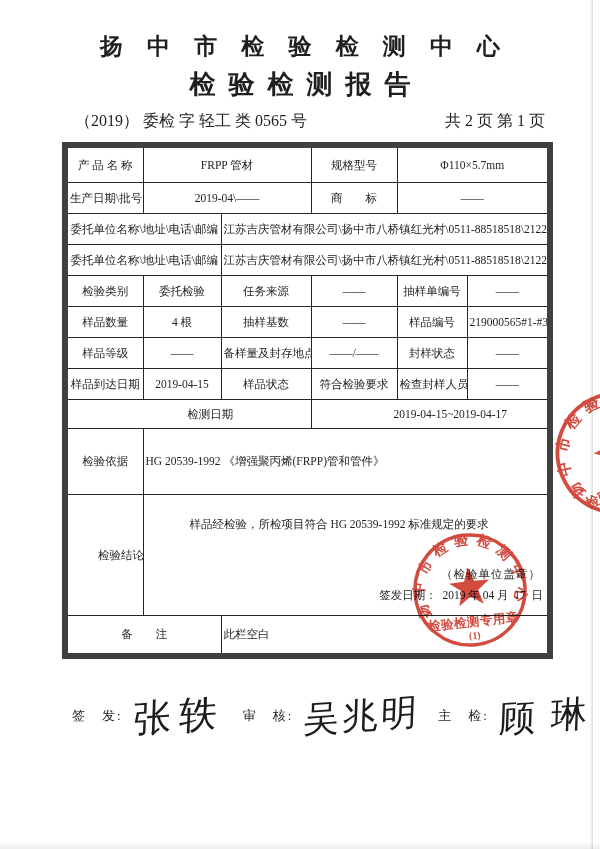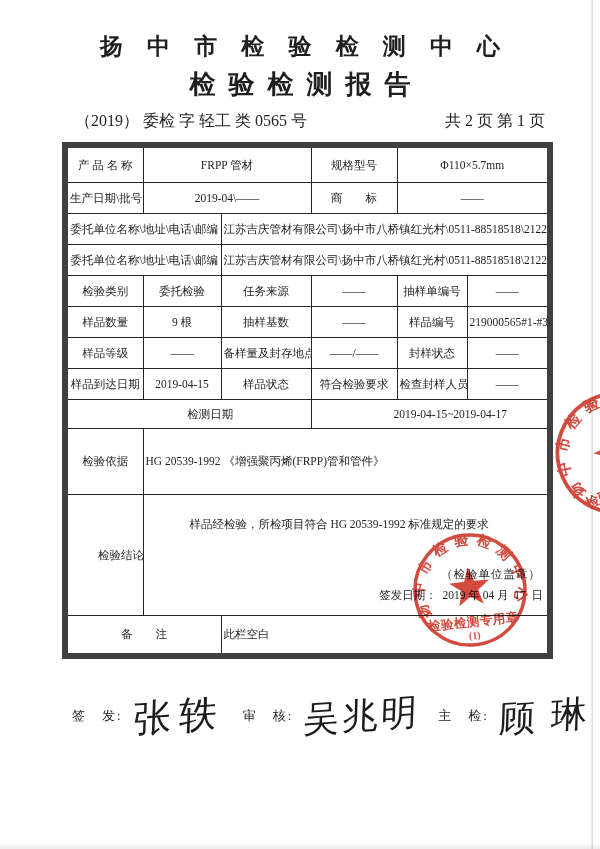--- a/index.html
+++ b/index.html
@@ -88,21 +88,21 @@
     <tr class="h30">
       <td class="lab">检验类别</td>
       <td class="val">委托检验</td>
       <td class="lab">任务来源</td>
       <td class="val">——</td>
       <td class="lab s">抽样单编号</td>
       <td class="val">——</td>
     </tr>
     <tr class="h30">
       <td class="lab">样品数量</td>
-      <td class="val">9 根</td>
+      <td class="val">4 根</td>
       <td class="lab">抽样基数</td>
       <td class="val">——</td>
       <td class="lab">样品编号</td>
       <td class="val num">219000565#1-#3</td>
     </tr>
     <tr class="h30">
       <td class="lab">样品等级</td>
       <td class="val">——</td>
       <td class="lab s">备样量及封存地点</td>
       <td class="val">——/——</td>

